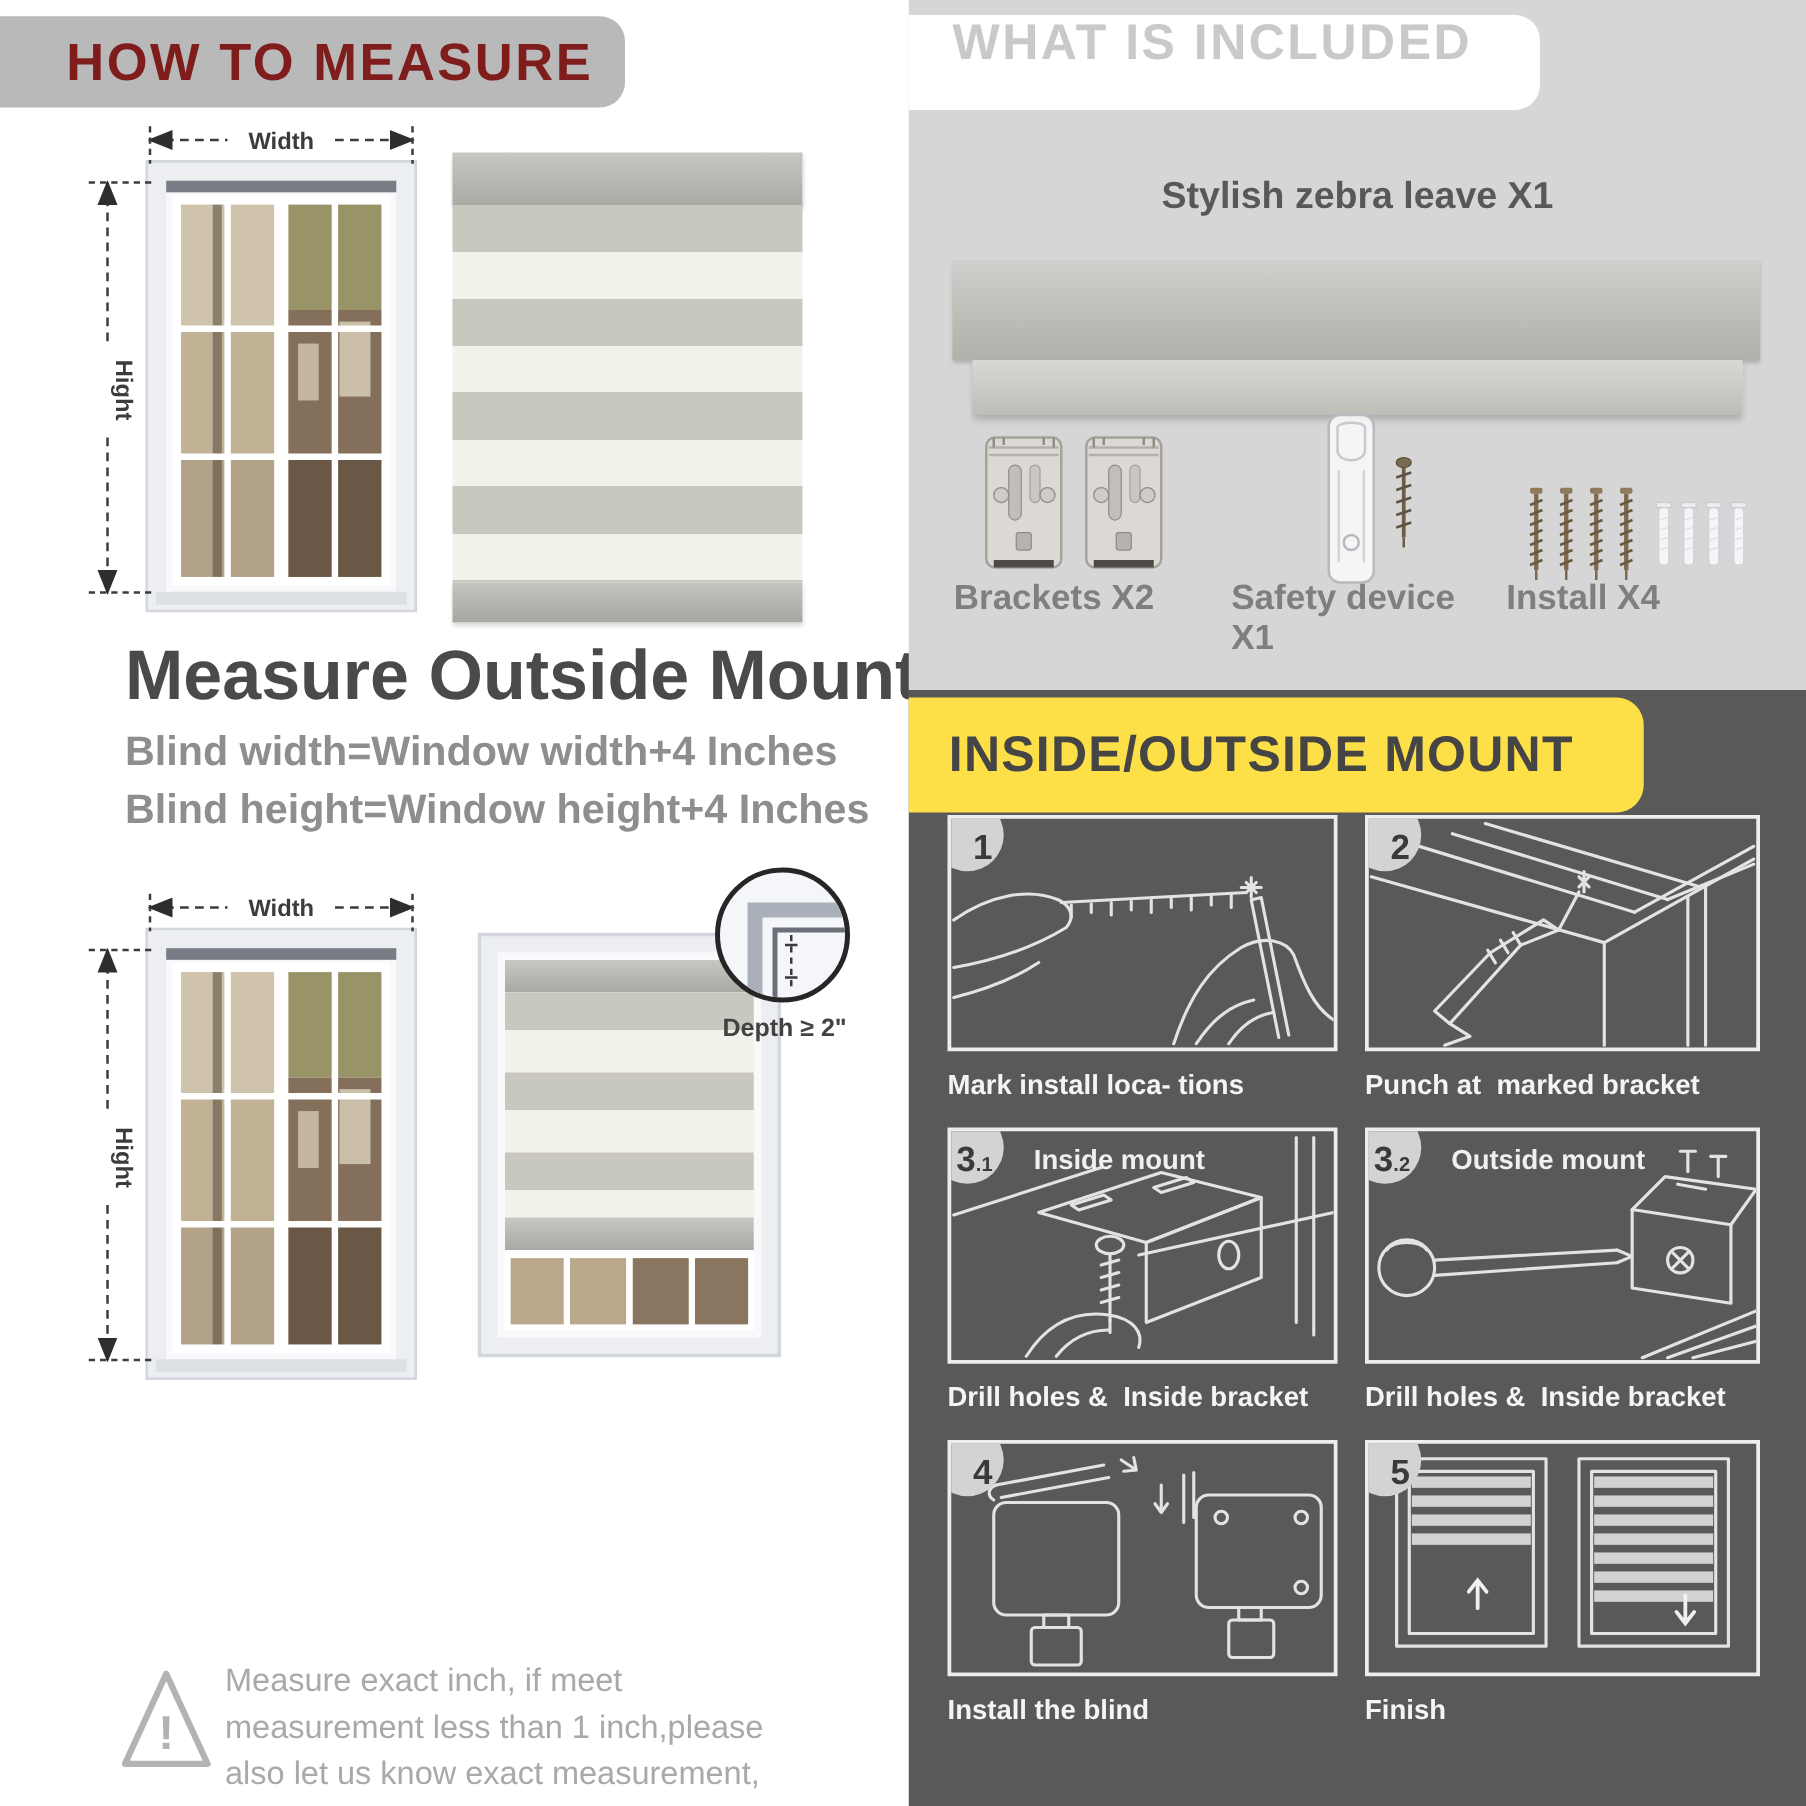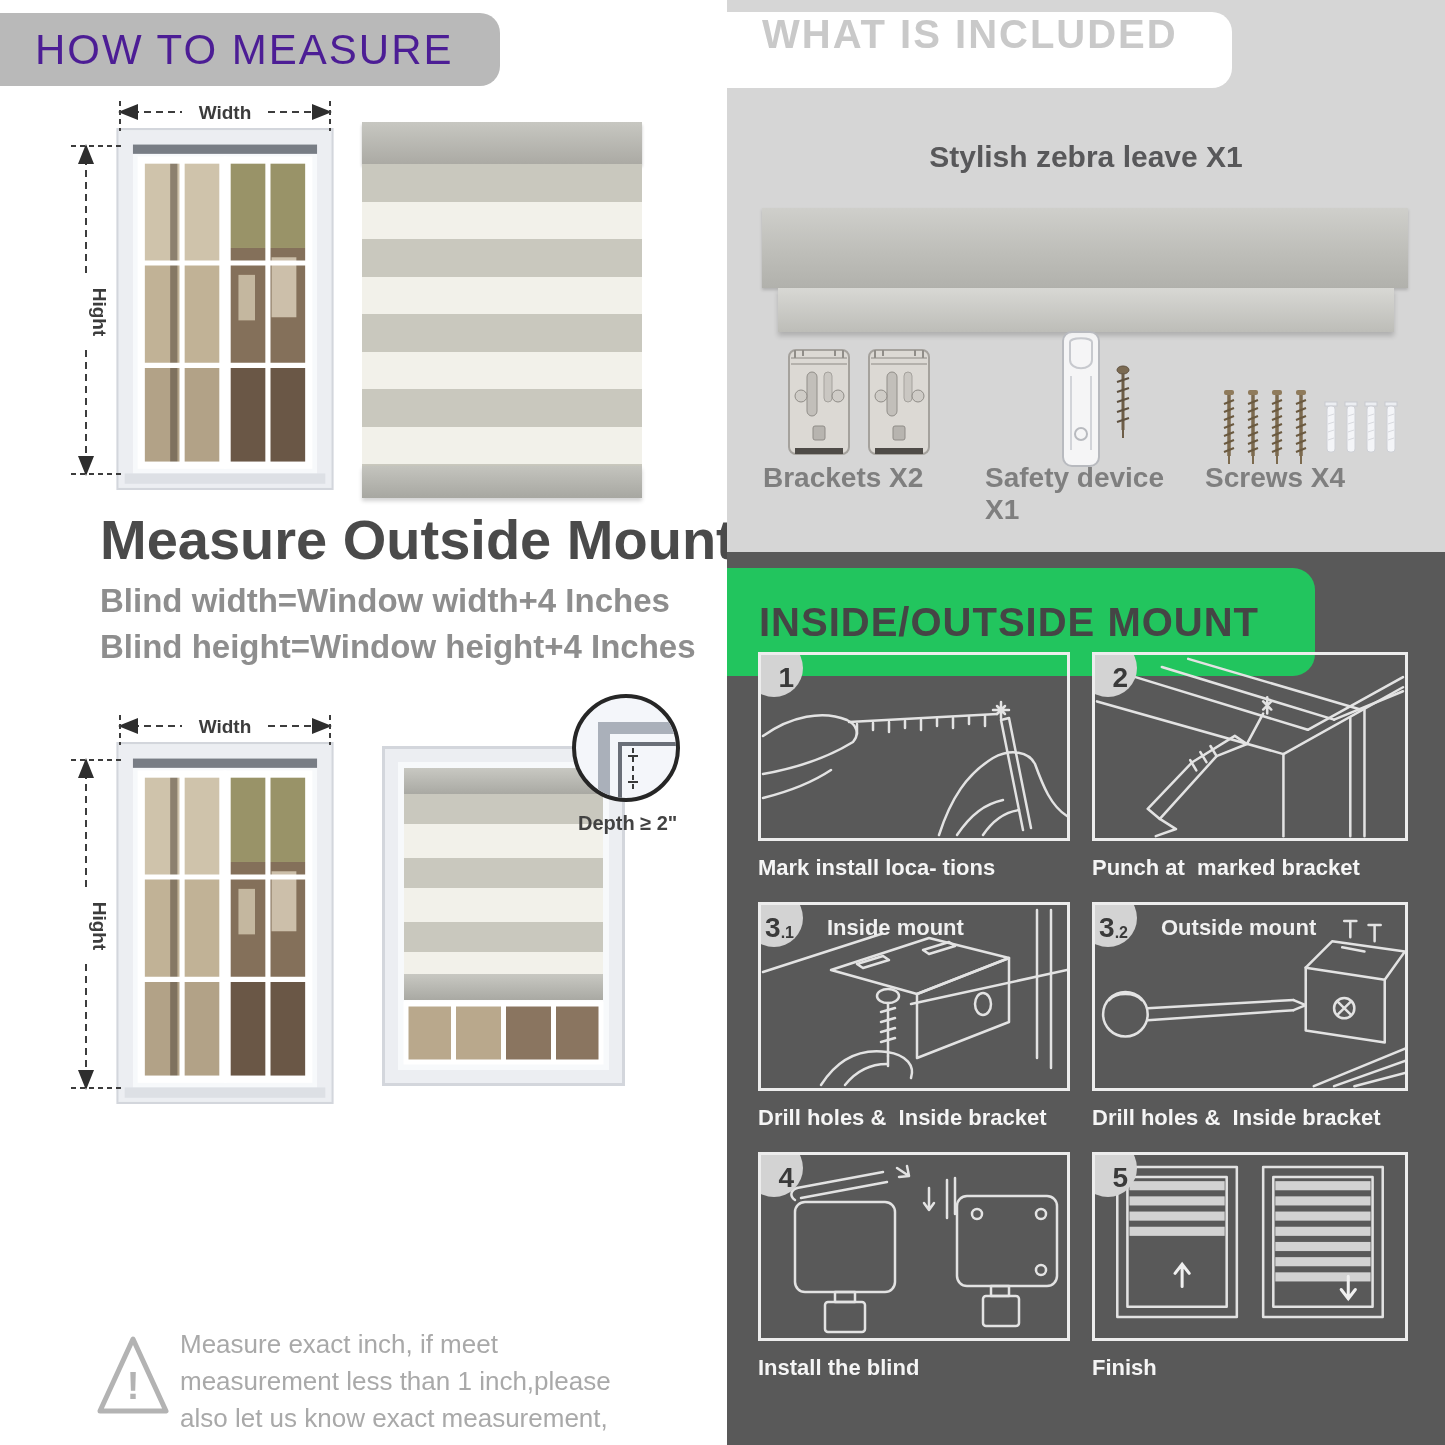--- a/index.html
+++ b/index.html
@@ -3,21 +3,21 @@
 <meta charset="utf-8">
 <style>
   html,body{margin:0;padding:0;background:#ffffff;}
   .page{position:relative;width:1445px;height:1445px;background:#ffffff;overflow:hidden;
         font-family:"Liberation Sans",sans-serif;}
   .abs{position:absolute;}
 
   
   .htm-box{left:0;top:13px;width:500px;height:73px;background:#b9b9b9;
            border-radius:0 20px 20px 0;display:flex;align-items:center;}
-  .htm-box span{color:#4c1d95;font-size:42px;font-weight:400;letter-spacing:2px;padding-left:35px;}
+  .htm-box span{color:#7f1d1d;font-size:42px;font-weight:700;letter-spacing:2px;padding-left:53px;}
 
   .m-title{font-size:56px;font-weight:700;color:#4a4a4a;line-height:1.0;}
   .m-line{font-size:33px;font-weight:700;color:#8e8e8e;line-height:46px;white-space:pre;}
   .outside-text{left:100px;top:512px;}
   .inside-text{left:100px;top:1106px;}
   .m-title{margin:0 0 10px 0;}
 
   .diagram{position:absolute;overflow:visible;}
   .dash{stroke:#3c3c3c;stroke-width:2;stroke-dasharray:7 5;fill:none;}
   .tick{stroke:#3c3c3c;stroke-width:2;stroke-dasharray:5 4;fill:none;}
@@ -47,22 +47,22 @@
                  font-size:30px;font-weight:700;color:#58585a;}
   .rail1{position:absolute;left:35px;top:208px;width:646px;height:80px;
          background:linear-gradient(180deg,#cfcfcb 0%,#bebeb9 55%,#b1b1ac 100%);
          box-shadow:0 2px 3px rgba(0,0,0,.18);}
   .rail2{position:absolute;left:51px;top:288px;width:616px;height:44px;
          background:linear-gradient(180deg,#d8d8d4,#bdbdb8);box-shadow:0 4px 5px rgba(0,0,0,.18);}
   .item-art{position:absolute;}
   .item-label{position:absolute;top:462px;text-align:left;font-size:28px;font-weight:700;color:#7f7f7f;}
 
   .dark-panel{left:727px;top:552px;width:718px;height:893px;background:#595959;}
-  .iom-box{position:absolute;left:0;top:6px;width:588px;height:108px;background:#22c55e;
-           border-radius:0 22px 22px 0;display:flex;align-items:center;margin-top:10px;}
+  .iom-box{position:absolute;left:0;top:6px;width:588px;height:92px;background:#fde047;
+           border-radius:0 22px 22px 0;display:flex;align-items:center;}
   .iom-box span{color:#454545;font-size:40px;font-weight:700;letter-spacing:1px;padding-left:32px;}
 
   .steps{position:absolute;left:31px;top:100px;width:650px;display:grid;
          grid-template-columns:312px 316px;column-gap:22px;row-gap:21px;}
   .step-panel{position:relative;height:183px;border:3px solid #ededed;overflow:hidden;}
   .step-panel svg.art{position:absolute;left:0;top:0;width:100%;height:100%;}
   .badge{position:absolute;left:-16px;top:-16px;width:58px;height:58px;border-radius:50%;
          background:#d3d3d3;display:flex;align-items:flex-end;justify-content:flex-end;
          padding:0 9px 5px 0;box-sizing:border-box;}
   .badge .num{font-size:28px;font-weight:700;color:#3a3a3a;line-height:1;}
@@ -249,21 +249,21 @@
       <use href="#scr" x="50" y="2" width="16" height="76"></use>
       <use href="#scr" x="74" y="2" width="16" height="76"></use>
       <use href="#anch" x="104" y="10" width="18" height="62"></use>
       <use href="#anch" x="124" y="10" width="18" height="62"></use>
       <use href="#anch" x="144" y="10" width="18" height="62"></use>
       <use href="#anch" x="164" y="10" width="18" height="62"></use>
     </svg>
 
     <div class="item-label" style="left:36px;width:190px">Brackets X2</div>
     <div class="item-label" style="left:258px;width:212px">Safety device X1</div>
-    <div class="item-label" style="left:478px;width:176px">Screws X4</div>
+    <div class="item-label" style="left:478px;width:176px">Install X4</div>
   </div>
 
   <div class="abs dark-panel">
     <div class="iom-box">
       <span>INSIDE/OUTSIDE MOUNT</span>
     </div>
 
     <div class="steps">
 
       <div>

